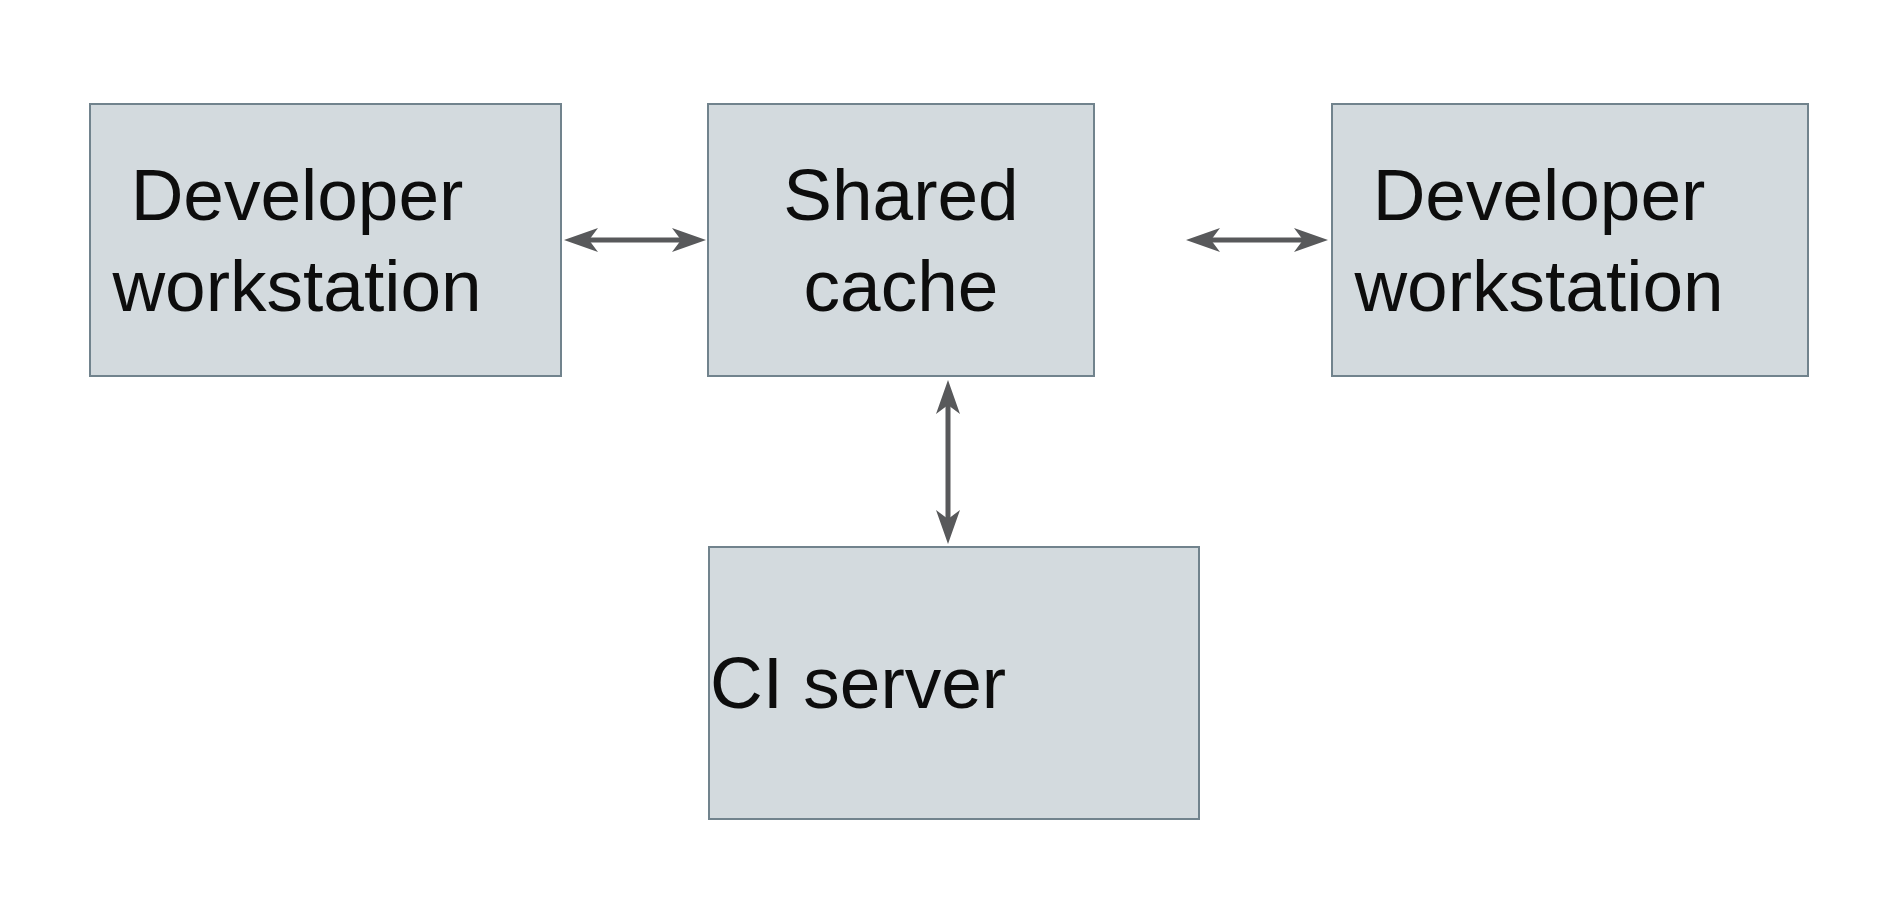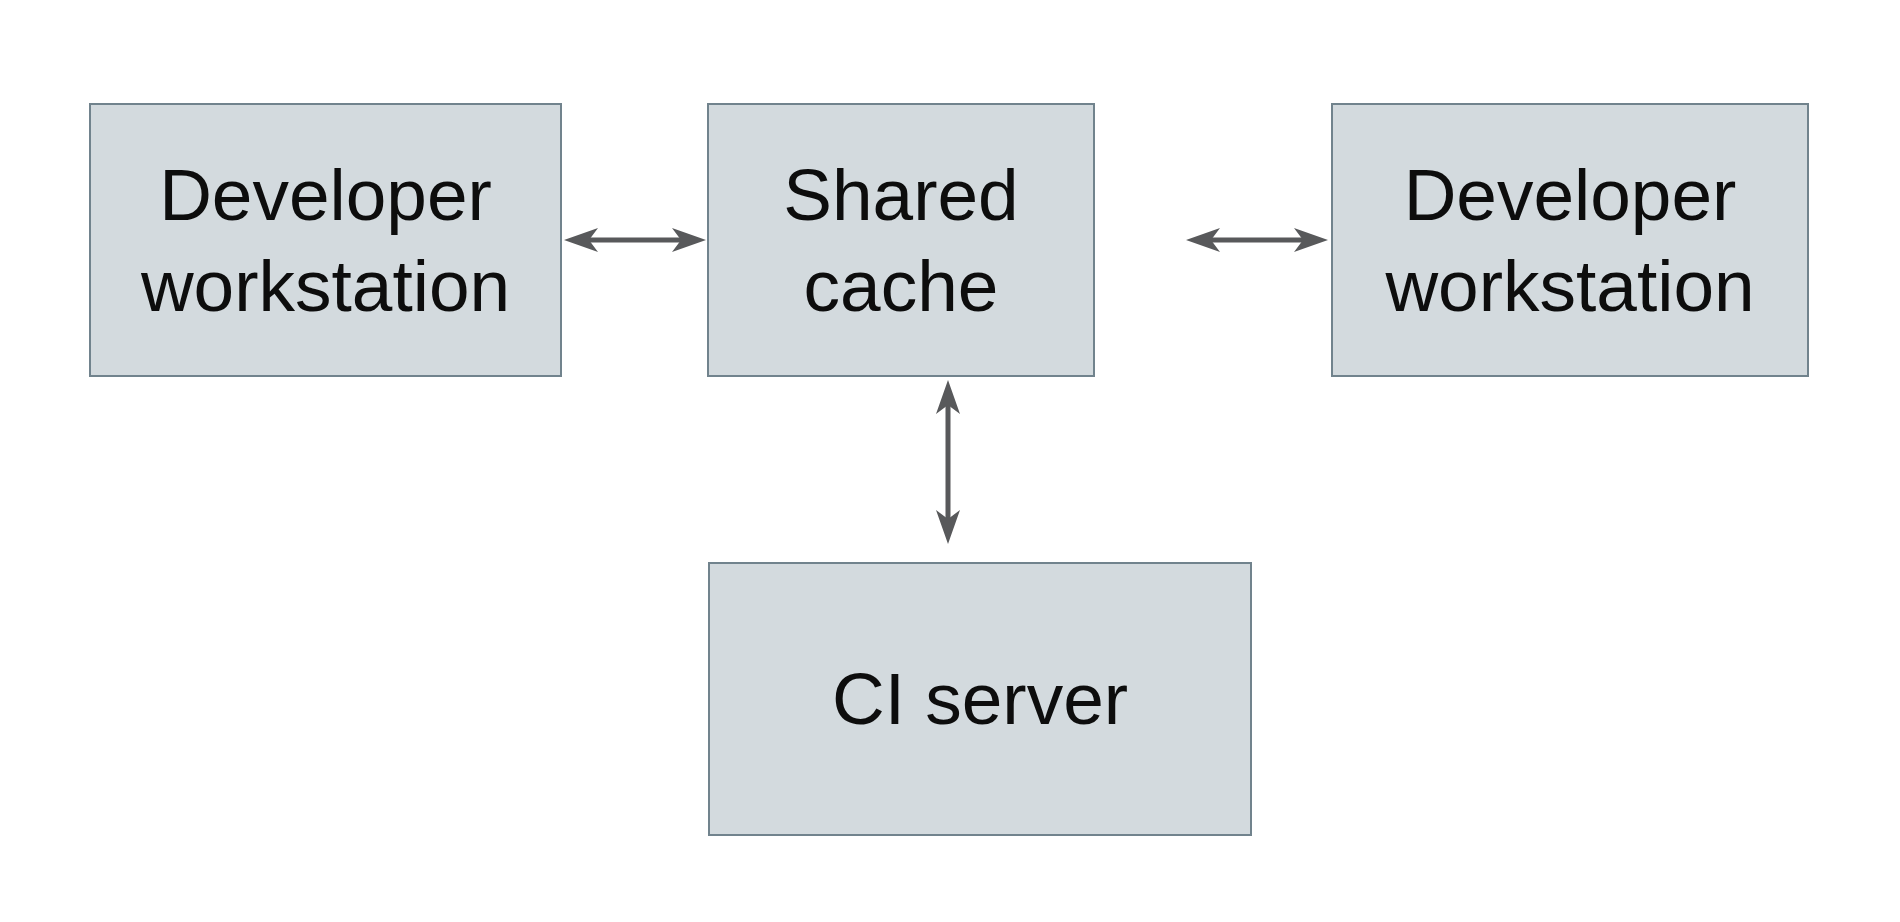--- a/index.html
+++ b/index.html
@@ -21,35 +21,35 @@
     width: 1900px; height: 922px;
     background: var(--background);
   }
   .node {
     position: absolute;
     width: 475px; height: 274px;
     background: var(--box_fill);
     border: 2px solid var(--box_stroke);
     display: flex;
     align-items: center;
-    justify-content: center;
+    justify-content: flex-start;
   }
   .node .label {
     display: block;
     max-width: 412px;
     text-align: center;
     font-size: 73px;
     line-height: 1.25;
     color: var(--text);
     letter-spacing: 0px;
   }
   .node-left   { left: 89px;   top: 103px; width: 473px; }
   .node-center { left: 707px;  top: 103px; width: 388px; }
   .node-right  { left: 1331px; top: 103px; width: 478px; }
-  .node-ci     { left: 708px;  top: 546px; width: 544px; margin-top: 16px; }
+  .node-ci     { left: 708px;  top: 546px; width: 492px; }
 
   .arrow { position: absolute; }
   .arrow svg { display: block; width: 100%; height: 100%; }
   .arrow path, .arrow rect { fill: var(--arrow); }
   .arrow-h1 { left: 562px;  top: 224px; width: 146px; height: 32px; }
   .arrow-h2 { left: 1184px; top: 224px; width: 146px; height: 32px; }
   .arrow-v  { left: 932px;  top: 378px; width: 32px;  height: 168px; }
 </style>
 </head>
 <body>

